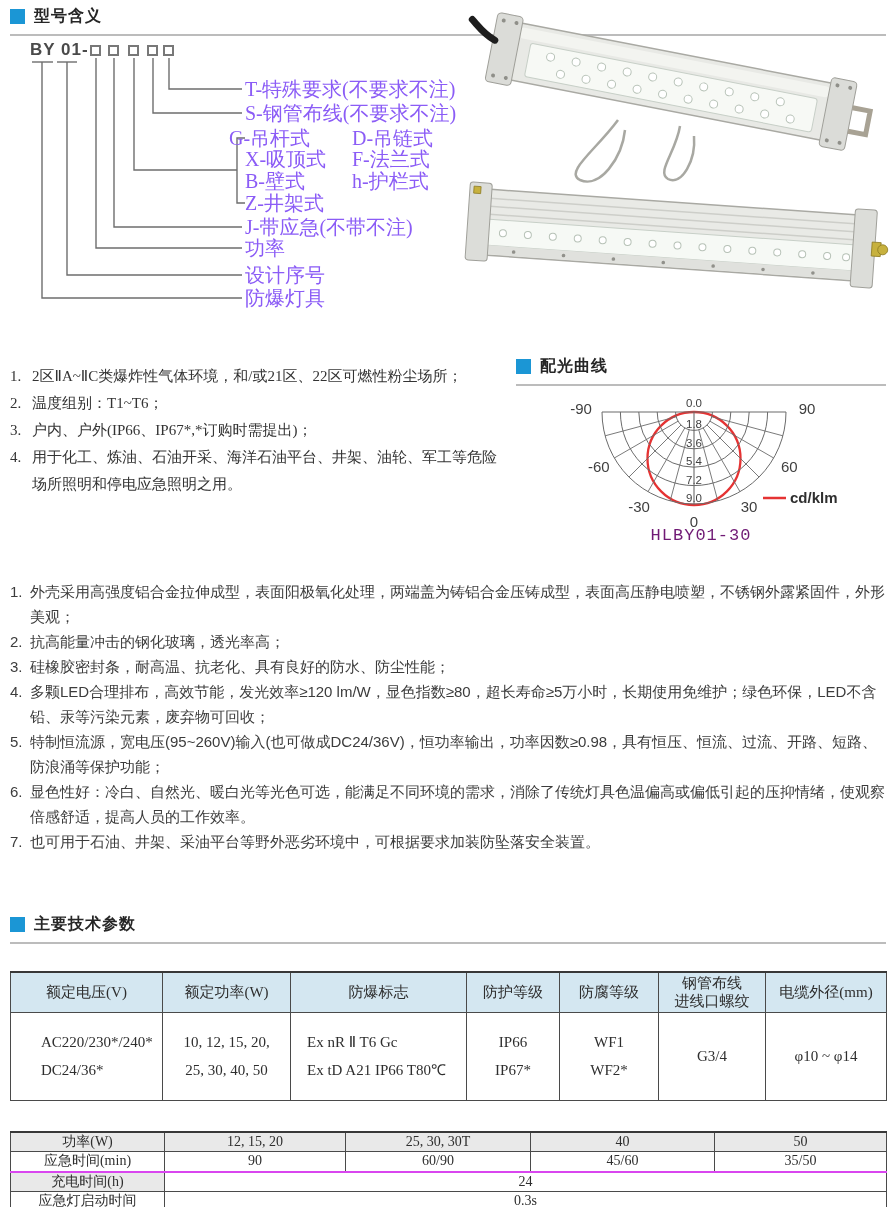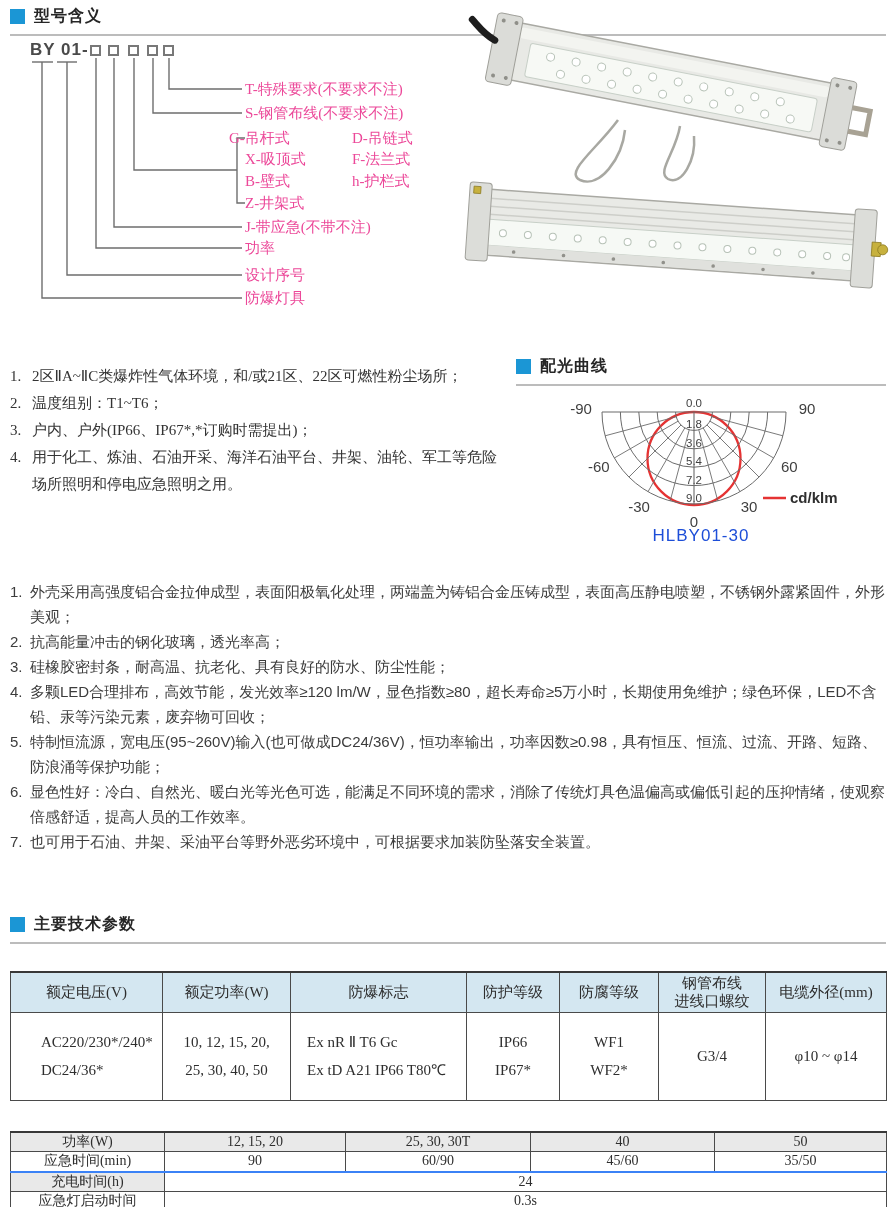--- a/index.html
+++ b/index.html
@@ -27,59 +27,59 @@
     position:absolute; left:0; top:-2px;
     font-family:"Liberation Sans", sans-serif; font-weight:600;
     font-size:17px; color:#4a4a4a; letter-spacing:1px;
   }
   .mbox {
     position:absolute; top:3px; width:11px; height:11px;
     border:2px solid #787878; background:#fff;
   }
   .dlines { position:absolute; left:0; top:0; }
   .dlabel {
-    position:absolute; font-size:15px; color:#ec4899; line-height:17px;
+    position:absolute; font-size:20px; color:#8b5cf6; line-height:17px;
     white-space:nowrap; font-family:"Liberation Serif", serif;
   }
 
   
   .nlist { font-size:15px; color:#333; }
   .nlist .li { display:flex; align-items:flex-start; }
   .nlist .num { flex:none; width:22px; }
   .apply-list .li { line-height:27px; }
   .features-list { font-family:"Liberation Sans", sans-serif; font-size:15px; color:#3c3c3c; }
   .features-list .li { line-height:25px; }
   .features-list .num { width:20px; }
 
   
   .chart-wrap { position:absolute; left:2px; top:30px; width:366px; }
   .chart-lbl { font-family:"Liberation Sans", sans-serif; font-size:15px; fill:#3f3f3f; }
   .chart-lbl-sm { font-family:"Liberation Sans", sans-serif; font-size:11.5px; fill:#3f3f3f; }
   .legend-text { font-family:"Liberation Sans", sans-serif; font-size:15px; font-weight:600; fill:#2f2f2f; }
   .chart-caption {
-    text-align:center; font-family:Liberation Sans, sans-serif;
-    font-size:17px; letter-spacing:1px; color:#1d4ed8; margin-top:-6px;
+    text-align:center; font-family:Liberation Mono, monospace;
+    font-size:17px; letter-spacing:1px; color:#701a75; margin-top:-6px;
   }
 
   
   table { border-collapse:collapse; width:876px; table-layout:fixed; }
   .t-main { margin-top:27px; border:1px solid #4a4a4a; border-top:2px solid #383838; border-bottom:1px solid #4a4a4a; }
   .t-main th, .t-main td { border:1px solid #4a4a4a; font-weight:normal; font-size:15px; color:#2e2e2e; text-align:center; }
   .t-main th { height:40px; background:#d4e7f1; white-space:pre-line; line-height:18px; }
   .t-main td { height:88px; vertical-align:middle; }
   .t-main td .cl { line-height:28px; }
   .cell-left { text-align:left !important; }
   .pad30 { padding-left:30px; }
   .pad16 { padding-left:16px; }
 
   .t-em { margin-top:30px; border-top:2px solid #383838; border-bottom:2px solid #383838; border-left:1px solid #4a4a4a; border-right:1px solid #4a4a4a; }
   .t-em td { border:1px solid #4a4a4a; height:20px; font-size:14px; color:#2e2e2e; text-align:center; line-height:18px; }
   .t-em tr.gray td { background:#e9e9e9; }
   .t-em td.graycell { background:#e9e9e9; }
-  .t-em tr.thick td { border-top:2px solid #3b82f6; }
+  .t-em tr.thick td { border-top:2px solid #d946ef; }
 
   .footnote { margin-top:7px; font-family:"Liberation Sans", sans-serif; font-size:13px; color:#3c3c3c; }
   .footnote .mark { color:var(--red,#e53333); margin-right:4px; }
 </style>
 </head>
 <body>
 
 <div class="page">
 
   <div class="abs" style="left:10px; top:6px; width:876px; height:308px;">

